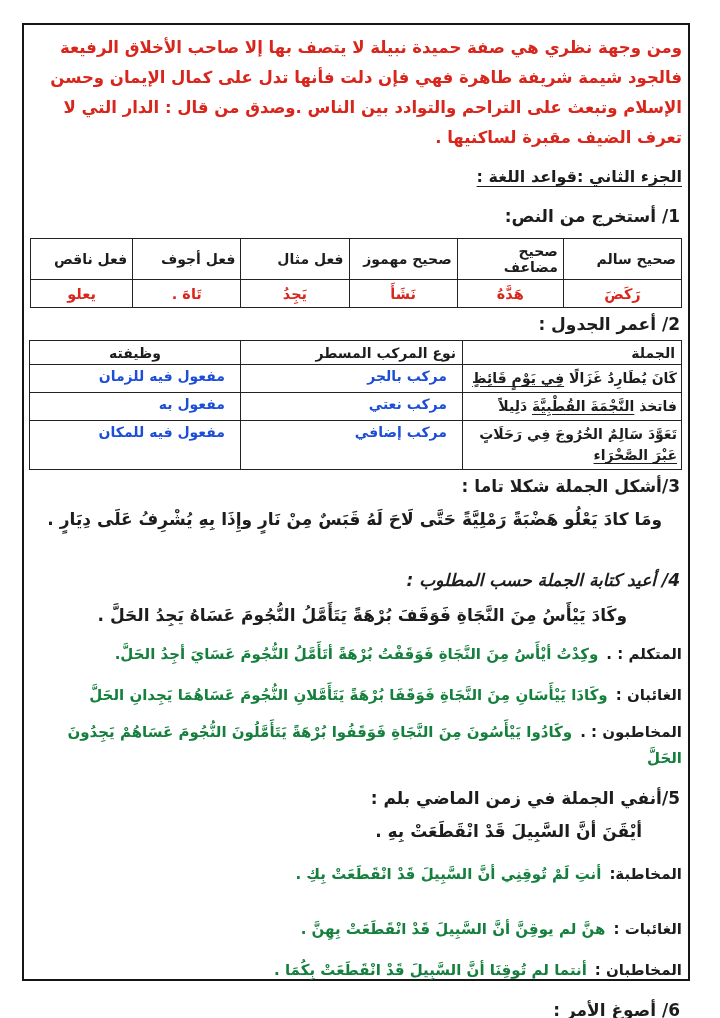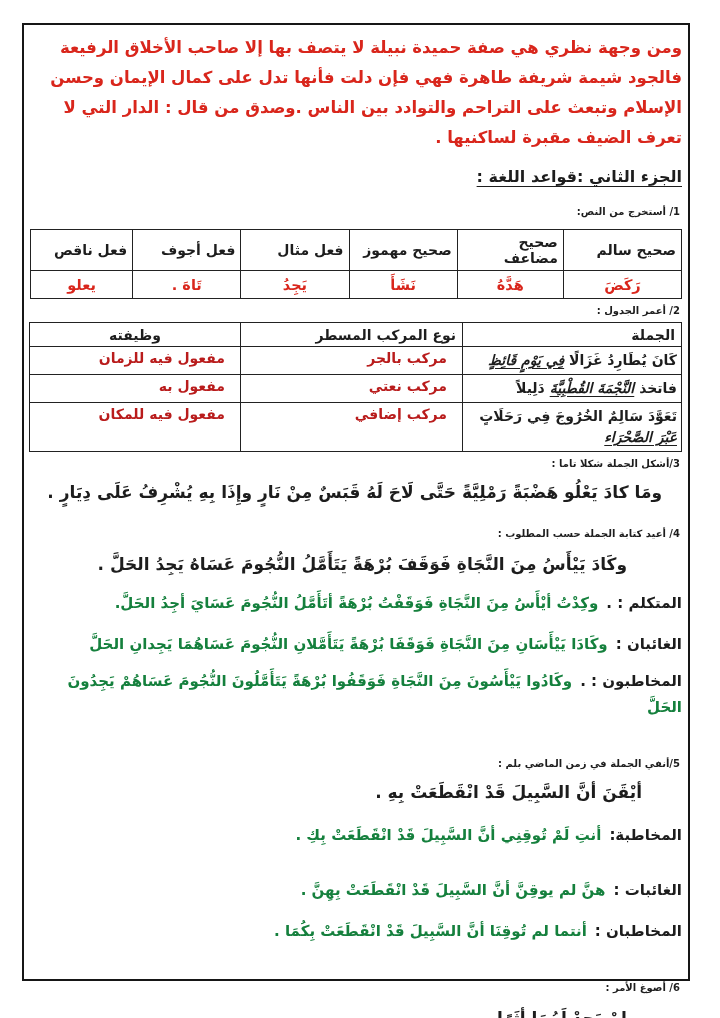--- a/index.html
+++ b/index.html
@@ -14,35 +14,35 @@
     padding:4px 6px 0 10px;direction:rtl;text-align:right;
   }
   .intro{
     color:#d9261c;font-weight:700;font-size:16.5px;line-height:30px;
     margin:4px 0 0;
   }
   .heading{
     font-size:16px;font-weight:700;margin:14px 0 0;
     text-decoration:underline;text-underline-offset:4px;
   }
-  .qlabel{font-size:10px;font-weight:700;margin:20px 2px 0 0;}
+  .qlabel{font-size:17px;font-weight:700;margin:20px 2px 0 0;}
   .mt6{margin-top:6px;}.mt8{margin-top:8px;}.mt10{margin-top:10px;}
-  .mt12{margin-top:12px;}.mt14{}.mt16{margin-top:30px;}.mt20{margin-top:20px;}.mt22{margin-top:38px;}
+  .mt12{margin-top:12px;}.mt14{}.mt16{margin-top:30px;}.mt20{margin-top:35px;font-style:italic;}.mt22{margin-top:17px;}
 
   table{border-collapse:collapse;width:652px;font-size:14px;table-layout:fixed;}
   th,td{border:1.6px solid #222;box-sizing:border-box;}
   .t1{margin-top:12px;}
   .t1 th{font-weight:700;text-align:right;padding:4px 5px 4px 2px;height:26px;}
   .t1 td{color:#d9261c;font-weight:700;text-align:center;height:28px;font-size:14.5px;}
   .t2{margin-top:6px;}
   .t2 th{font-weight:700;padding:3px 6px;height:24px;}
   .t2 th.center{text-align:center;}
   .t2 td.sent{font-weight:600;line-height:1.5;padding:3px 4px;font-size:14px;}
-  .t2 td.val{color:#b91c1c;font-weight:700;text-align:right;padding:3px 15px 3px 2px;vertical-align:top;font-size:14px;}
-  .marked{text-decoration:underline;text-underline-offset:3px;font-style:italic;}
+  .t2 td.val{color:#1d4ed8;font-weight:700;text-align:right;padding:3px 15px 3px 2px;vertical-align:top;font-size:14px;}
+  .marked{text-decoration:underline;text-underline-offset:3px;}
   .strong{font-weight:800;}
 
   .sentence{
     font-size:17px;font-weight:600;line-height:1.8;margin-left:0;
     color:#1d1d1d;
   }
   .ind20{margin-right:20px;}.ind40{margin-right:40px;}.ind55{margin-right:55px;}
   .answer-line{font-size:15px;font-weight:700;line-height:1.7;margin-left:0;}
   .answer-line .label{color:#1d1d1d;margin-left:8px;}
   .answer-line .text{color:#15803d;}

